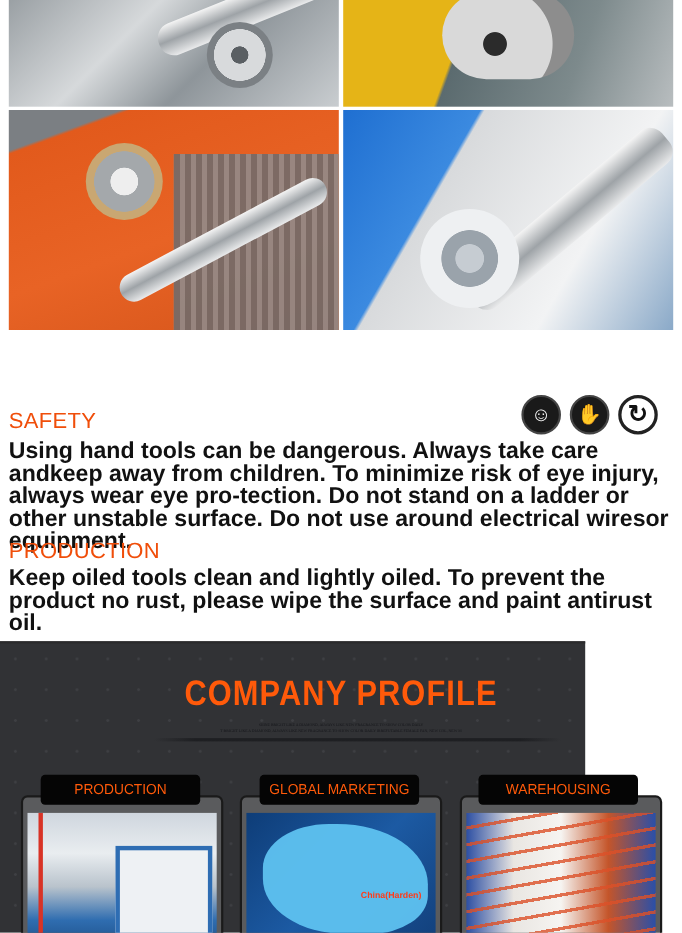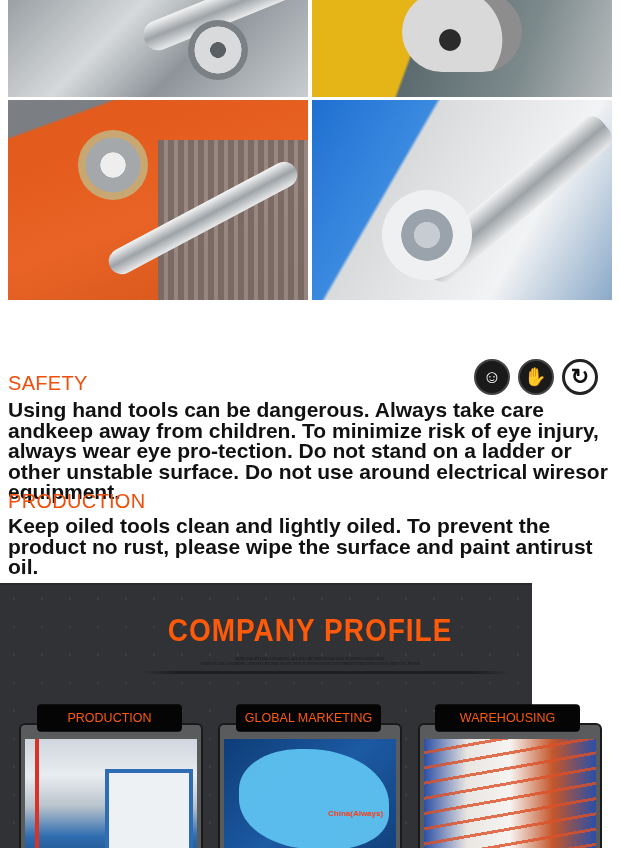--- a/index.html
+++ b/index.html
@@ -102,21 +102,21 @@
 
   <div class="tab t1">PRODUCTION</div>
   <div class="card c1">
     <div class="cimg prod"></div>
   </div>
 
   <div class="tab t2">GLOBAL MARKETING</div>
   <div class="card c2">
     <div class="cimg map">
       <div class="land"></div>
-      <div class="map-label">China(Always)</div>
+      <div class="map-label">China(Harden)</div>
     </div>
   </div>
 
   <div class="tab t3">WAREHOUSING</div>
   <div class="card c3">
     <div class="cimg ware"></div>
   </div>
 </div>
 
 </body></html>

